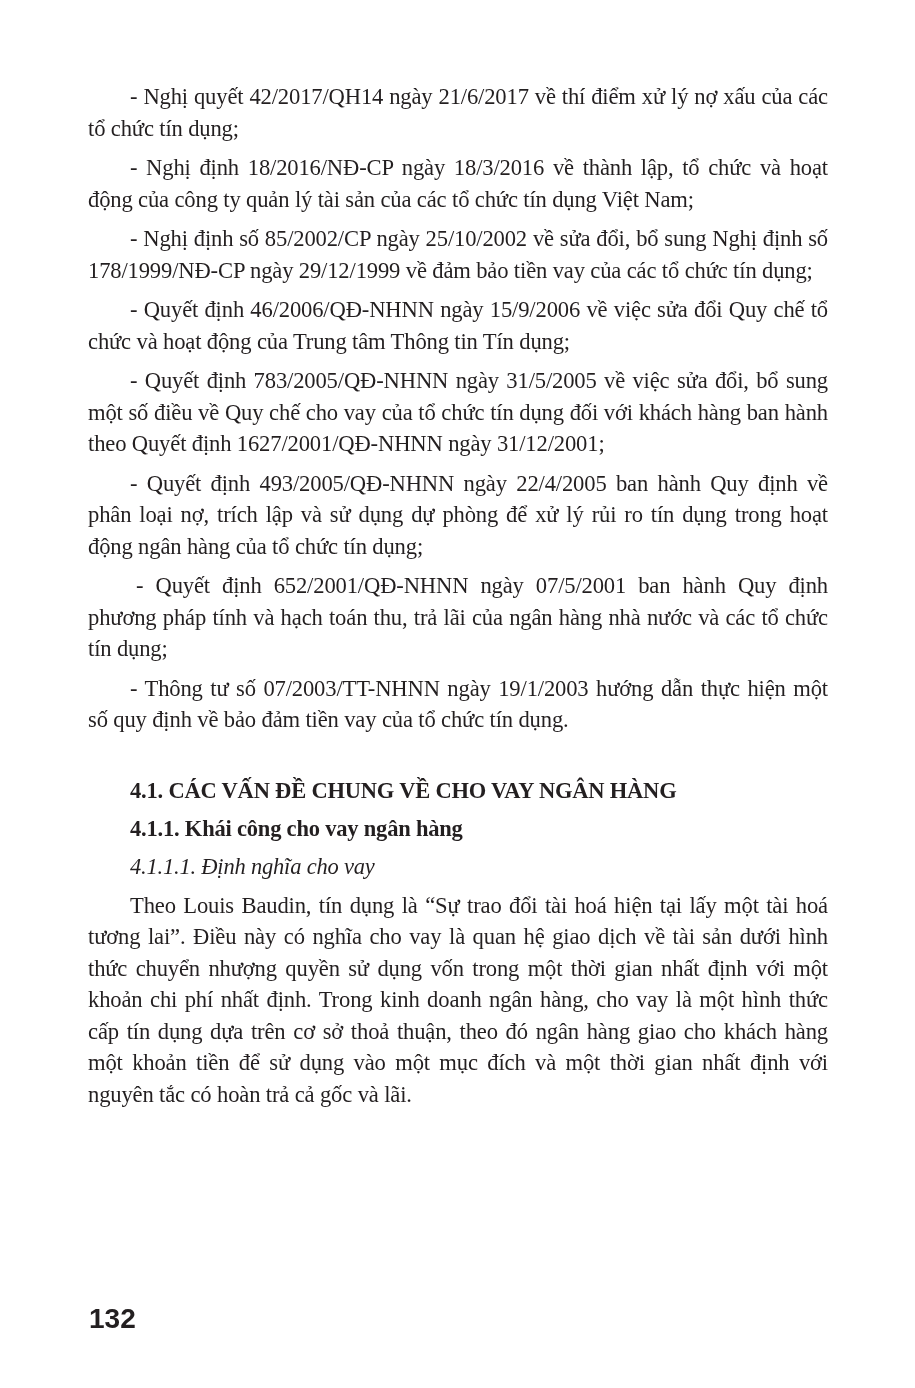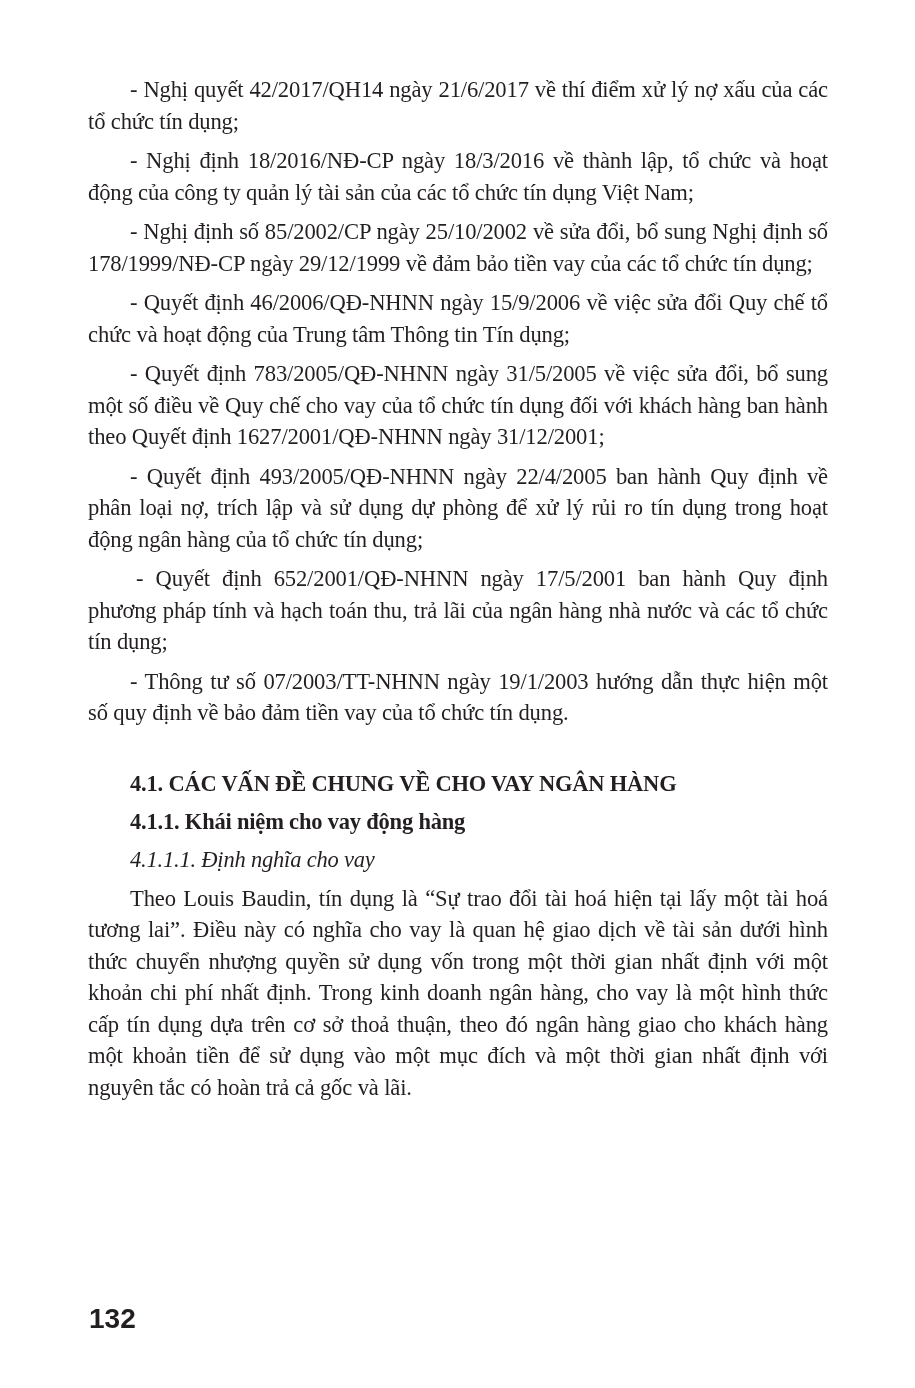--- a/index.html
+++ b/index.html
@@ -11,21 +11,21 @@
       width: 915px;
       height: 1388px;
       position: relative;
       overflow: hidden;
       font-family: "Liberation Serif", "DejaVu Serif", serif;
       color: #231f20;
     }
     .page {
       position: absolute;
       left: 88px;
-      top: 74px;
+      top: 81px;
       width: 740px;
     }
     .para {
       font-size: 22.6px;
       line-height: 31.5px;
       text-align: justify;
       text-align-last: left;
       text-indent: 42px;
       margin: 0 0 8px 0;
       letter-spacing: -0.15px;
@@ -72,23 +72,23 @@
 <body>
 
 <div class="page">
   <div>
     <p class="para">- Nghị quyết 42/2017/QH14 ngày 21/6/2017 về thí điểm xử lý nợ xấu của các tổ chức tín dụng;</p>
     <p class="para">- Nghị định 18/2016/NĐ-CP ngày 18/3/2016 về thành lập, tổ chức và hoạt động của công ty quản lý tài sản của các tổ chức tín dụng Việt Nam;</p>
     <p class="para">- Nghị định số 85/2002/CP ngày 25/10/2002 về sửa đổi, bổ sung Nghị định số 178/1999/NĐ-CP ngày 29/12/1999 về đảm bảo tiền vay của các tổ chức tín dụng;</p>
     <p class="para">- Quyết định 46/2006/QĐ-NHNN ngày 15/9/2006 về việc sửa đổi Quy chế tổ chức và hoạt động của Trung tâm Thông tin Tín dụng;</p>
     <p class="para">- Quyết định 783/2005/QĐ-NHNN ngày 31/5/2005 về việc sửa đổi, bổ sung một số điều về Quy chế cho vay của tổ chức tín dụng đối với khách hàng ban hành theo Quyết định 1627/2001/QĐ-NHNN ngày 31/12/2001;</p>
     <p class="para">- Quyết định 493/2005/QĐ-NHNN ngày 22/4/2005 ban hành Quy định về phân loại nợ, trích lập và sử dụng dự phòng để xử lý rủi ro tín dụng trong hoạt động ngân hàng của tổ chức tín dụng;</p>
-    <p class="para extra-indent">- Quyết định 652/2001/QĐ-NHNN ngày 17/5/2001 ban hành Quy định phương pháp tính và hạch toán thu, trả lãi của ngân hàng nhà nước và các tổ chức tín dụng;</p>
+    <p class="para extra-indent">- Quyết định 652/2001/QĐ-NHNN ngày 07/5/2001 ban hành Quy định phương pháp tính và hạch toán thu, trả lãi của ngân hàng nhà nước và các tổ chức tín dụng;</p>
     <p class="para">- Thông tư số 07/2003/TT-NHNN ngày 19/1/2003 hướng dẫn thực hiện một số quy định về bảo đảm tiền vay của tổ chức tín dụng.</p>
   </div>
 
   <h1 class="heading1">4.1. CÁC VẤN ĐỀ CHUNG VỀ CHO VAY NGÂN HÀNG</h1>
-  <h2 class="heading2">4.1.1. Khái niệm cho vay động hàng</h2>
+  <h2 class="heading2">4.1.1. Khái công cho vay ngân hàng</h2>
   <h3 class="heading3">4.1.1.1. Định nghĩa cho vay</h3>
   <p class="para body-text">Theo Louis Baudin, tín dụng là “Sự trao đổi tài hoá hiện tại lấy một tài hoá tương lai”. Điều này có nghĩa cho vay là quan hệ giao dịch về tài sản dưới hình thức chuyển nhượng quyền sử dụng vốn trong một thời gian nhất định với một khoản chi phí nhất định. Trong kinh doanh ngân hàng, cho vay là một hình thức cấp tín dụng dựa trên cơ sở thoả thuận, theo đó ngân hàng giao cho khách hàng một khoản tiền để sử dụng vào một mục đích và một thời gian nhất định với nguyên tắc có hoàn trả cả gốc và lãi.</p>
 </div>
 
 <div class="page-number">132</div>
 
 </body></html>

